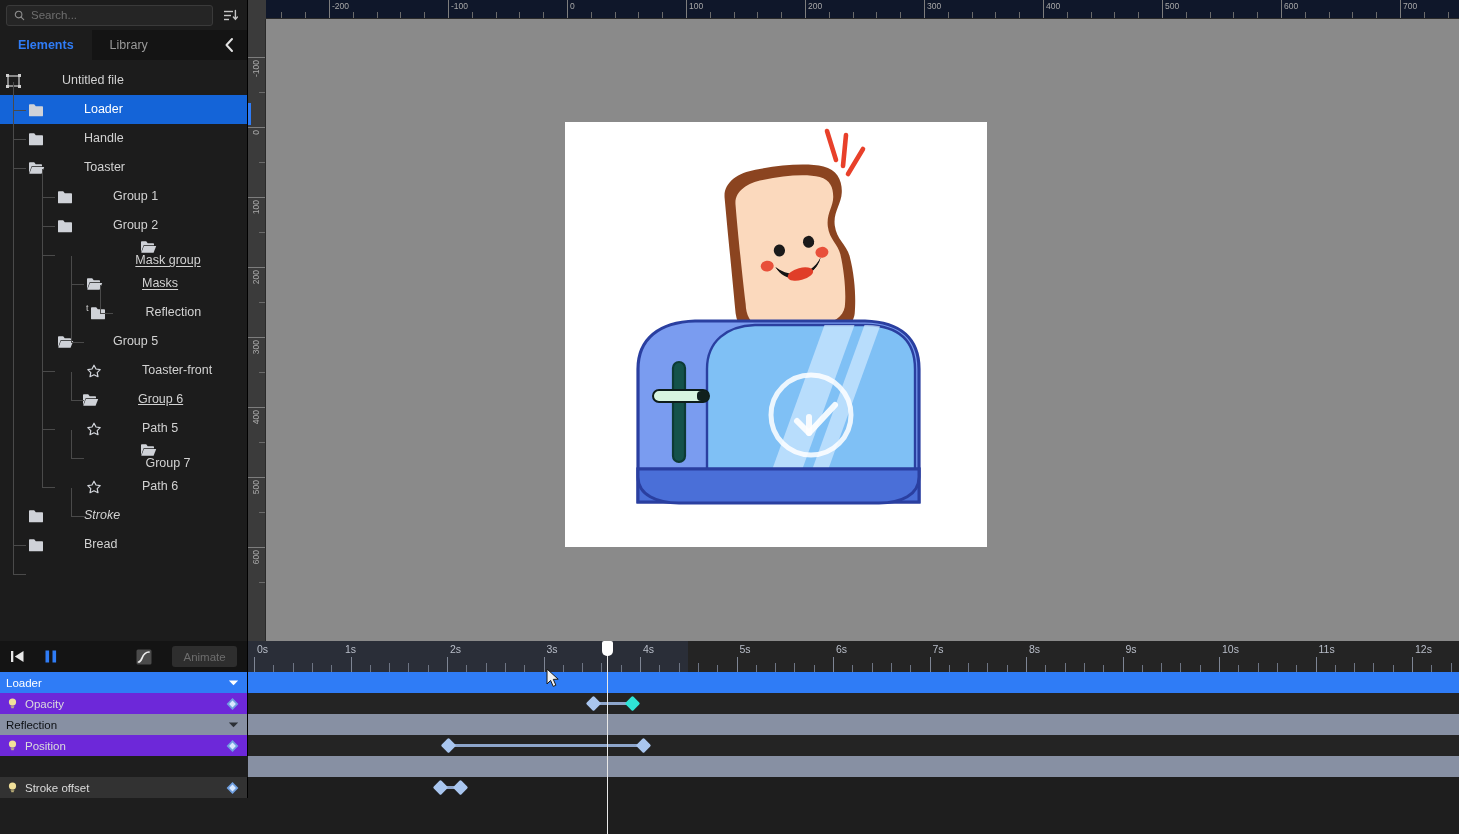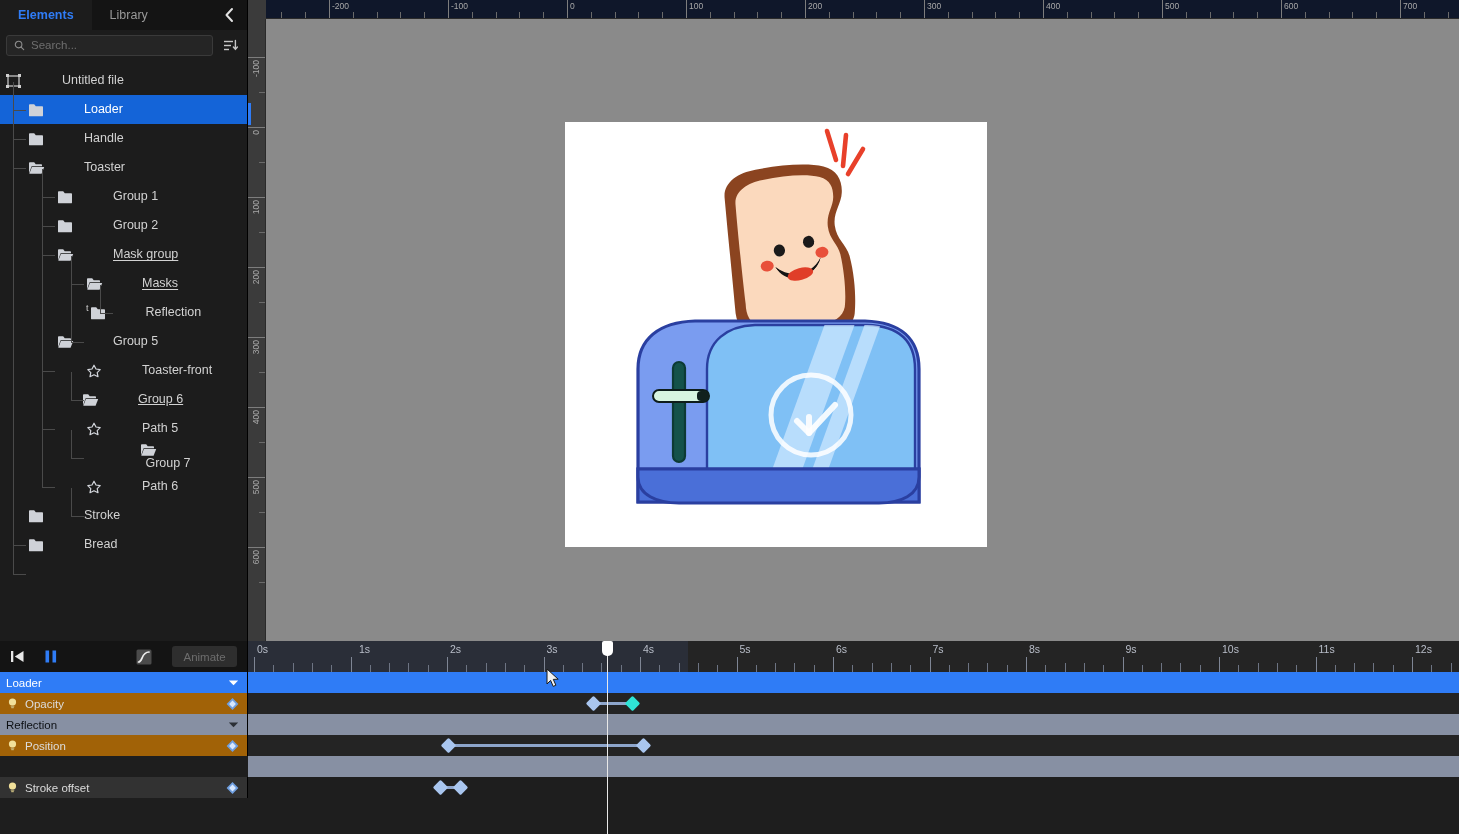--- a/index.html
+++ b/index.html
@@ -101,21 +101,21 @@
   .thead {
     width: 248px; flex: 0 0 248px; display: flex; align-items: center;
     padding-left: 6px; font-size: 11.5px; position: relative;
     border-right: 1px solid #000;
   }
   .tbody { flex: 1; position: relative; }
   .trow.group .thead { background: #8790a3; color: #0d1014; }
   .trow.group .tbody { background: #8790a3; }
   .trow.group.sel .thead { background: #2f7cf6; color: #fff; }
   .trow.group.sel .tbody { background: #2f7cf6; }
-  .trow.prop .thead { background: #a16207; color: #dcdcdc; }
+  .trow.prop .thead { background: #6d28d9; color: #dcdcdc; }
   .trow.prop .tbody { background: #242424; }
   .trow.prop.alt .thead { background: #323232; }
   .trow.prop.alt .tbody { background: #1e1e1e; }
   .caret { position: absolute; right: 8px; top: 50%; transform: translateY(-50%); }
   .kfhead { position: absolute; right: 8px; top: 50%; transform: translateY(-50%); }
   .bulb { width: 13px; margin-right: 6px; display: flex; align-items: center; justify-content: center; }
   .kfbar { position: absolute; height: 3px; background: #8ea6cc; top: 50%; margin-top: -1.5px; }
   .kf {
     position: absolute; width: 11px; height: 11px; top: 50%;
     margin-top: -5.5px; margin-left: -5.5px; background: #a9c6ef;
@@ -130,49 +130,49 @@
   #cursor-arrow { position: absolute; z-index: 8; }
   #tl-divider { position: absolute; left: 0; right: 0; top: 0; height: 2px; background: #5a5a5a; }
 </style>
 </head>
 <body>
 
 <div id="app">
 
   <div id="left-panel">
 
-    <div id="tabbar">
-      <div class="tab active">
-        <span>Elements</span>
-      </div>
-      <div class="tab">
-        <span>Library</span>
-      </div>
-      <div id="collapse-btn">
-        <svg class="svgicon" width="12" height="16" viewBox="0 0 12 16">
-            <path d="M9 2 L3.5 8 L9 14" stroke="#e2e2e2" stroke-width="2" fill="none" stroke-linecap="round" stroke-linejoin="round"></path>
-          </svg>
-      </div>
-    </div>
-
     <div id="search-row">
       <div id="search-box">
         <svg class="svgicon" width="11" height="11" viewBox="0 0 12 12">
           <circle cx="5" cy="5" r="3.6" stroke="#8d8d8d" stroke-width="1.2" fill="none"></circle>
           <line x1="7.7" y1="7.7" x2="10.6" y2="10.6" stroke="#8d8d8d" stroke-width="1.2" stroke-linecap="round"></line>
         </svg>
         <span class="ph">Search...</span>
       </div>
       <div style="width:22px;display:flex;align-items:center;justify-content:center;">
         <svg class="svgicon" width="15" height="13" viewBox="0 0 15 13">
           <line x1="1" y1="2.5" x2="10" y2="2.5" stroke="#c6c6c6" stroke-width="1.4"></line>
           <line x1="1" y1="6.5" x2="8" y2="6.5" stroke="#c6c6c6" stroke-width="1.4"></line>
           <line x1="1" y1="10.5" x2="6" y2="10.5" stroke="#c6c6c6" stroke-width="1.4"></line>
           <path d="M12.4 1.5 L12.4 10 M10.4 8 L12.4 10.4 L14.4 8" stroke="#c6c6c6" stroke-width="1.4" fill="none" stroke-linecap="round" stroke-linejoin="round"></path>
         </svg>
+      </div>
+    </div>
+
+    <div id="tabbar">
+      <div class="tab active">
+        <span>Elements</span>
+      </div>
+      <div class="tab">
+        <span>Library</span>
+      </div>
+      <div id="collapse-btn">
+        <svg class="svgicon" width="12" height="16" viewBox="0 0 12 16">
+            <path d="M9 2 L3.5 8 L9 14" stroke="#e2e2e2" stroke-width="2" fill="none" stroke-linecap="round" stroke-linejoin="round"></path>
+          </svg>
       </div>
     </div>
 
     <div id="tree">
 
       <div class="row" style="padding-left:6px;">
         <span class="ficon">
           <svg class="svgicon" width="15" height="14" viewBox="0 0 15 14">
             <rect x="2" y="2" width="11" height="10" stroke="#cfcfcf" stroke-width="1.2" fill="none"></rect>
             <rect x="0" y="0" width="3" height="3" fill="#cfcfcf"></rect>
@@ -218,21 +218,21 @@
             <span class="lbl">Group 1</span>
           </div>
           <div class="row" style="padding-left: 57px;">
             <span class="ficon">
               <svg class="svgicon" width="17" height="14" viewBox="0 0 17 14">
                 <path d="M1 12.4 V2.2 C1 1.6 1.5 1.2 2 1.2 H6.2 L7.8 3.3 H14 C14.6 3.3 15 3.7 15 4.3 V12.4 C15 13 14.6 13.3 14 13.3 H2 C1.5 13.3 1 13 1 12.4 Z" fill="#cfd2d8"></path>
               </svg>
             </span>
             <span class="lbl">Group 2</span>
           </div>
-          <div class="row" style="padding-left: 57px;">
+          <div class="row" style="padding-left: 57px; flex-direction: column;">
             <span class="ficon">
               <svg class="svgicon" width="17" height="14" viewBox="0 0 17 14">
                 <path d="M1 12.5 V2.2 C1 1.6 1.5 1.2 2 1.2 H6.2 L7.7 3.2 H13 C13.6 3.2 14 3.6 14 4.2 V5.2 H3.6 L1 12.5 Z" fill="#cfd2d8"></path>
                 <path d="M3.9 5.9 H16.2 L13.6 12.8 H1.3 Z" fill="#cfd2d8"></path>
               </svg>
             </span>
             <span class="lbl underline">Mask group</span>
           </div>
           <div class="row" style="padding-left: 86px;">
             <span class="ficon">
@@ -296,21 +296,21 @@
             <span class="lbl">Group 7</span>
           </div>
           <div class="row" style="padding-left: 86px;">
             <span class="ficon">
               <svg class="svgicon" width="17" height="14" viewBox="0 0 17 14">
                 <path d="M8 1.2 L10 5 L14.2 5.6 L11.2 8.6 L12 12.7 L8 10.8 L4 12.7 L4.8 8.6 L1.8 5.6 L6 5 Z" fill="none" stroke="#d3d6dc" stroke-width="1.2" stroke-linejoin="round"></path>
               </svg>
             </span>
             <span class="lbl">Path 6</span>
           </div>
-          <div class="row" style="padding-left: 28px;">
+          <div class="row" style="padding-left: 28px; font-style: italic;">
             <span class="ficon">
               <svg class="svgicon" width="17" height="14" viewBox="0 0 17 14">
                 <path d="M1 12.4 V2.2 C1 1.6 1.5 1.2 2 1.2 H6.2 L7.8 3.3 H14 C14.6 3.3 15 3.7 15 4.3 V12.4 C15 13 14.6 13.3 14 13.3 H2 C1.5 13.3 1 13 1 12.4 Z" fill="#cfd2d8"></path>
               </svg>
             </span>
             <span class="lbl">Stroke</span>
           </div>
           <div class="row" style="padding-left: 28px;">
             <span class="ficon">
               <svg class="svgicon" width="17" height="14" viewBox="0 0 17 14">
@@ -527,21 +527,21 @@
       <div id="tl-ruler">
         <div id="playhead-knob-wrap"></div>
       <div class="after" style="left: 440.25px; right: 0px;"></div>
           <div class="ttick" style="left: 6px; height: 15px;"></div>
           <div class="tlabel" style="left: 9px;">0s</div>
           <div class="ttick" style="left: 25.3px; height: 7px; background: rgb(109, 116, 131);"></div>
           <div class="ttick" style="left: 44.6px; height: 9px; background: rgb(109, 116, 131);"></div>
           <div class="ttick" style="left: 63.9px; height: 9px; background: rgb(109, 116, 131);"></div>
           <div class="ttick" style="left: 83.2px; height: 7px; background: rgb(109, 116, 131);"></div>
           <div class="ttick" style="left: 102.5px; height: 15px;"></div>
-          <div class="tlabel" style="left: 111px;">1s</div>
+          <div class="tlabel" style="left: 97px;">1s</div>
           <div class="ttick" style="left: 121.8px; height: 7px; background: rgb(109, 116, 131);"></div>
           <div class="ttick" style="left: 141.1px; height: 9px; background: rgb(109, 116, 131);"></div>
           <div class="ttick" style="left: 160.4px; height: 9px; background: rgb(109, 116, 131);"></div>
           <div class="ttick" style="left: 179.7px; height: 7px; background: rgb(109, 116, 131);"></div>
           <div class="ttick" style="left: 199px; height: 15px;"></div>
           <div class="tlabel" style="left: 202px;">2s</div>
           <div class="ttick" style="left: 218.3px; height: 7px; background: rgb(109, 116, 131);"></div>
           <div class="ttick" style="left: 237.6px; height: 9px; background: rgb(109, 116, 131);"></div>
           <div class="ttick" style="left: 256.9px; height: 9px; background: rgb(109, 116, 131);"></div>
           <div class="ttick" style="left: 276.2px; height: 7px; background: rgb(109, 116, 131);"></div>

